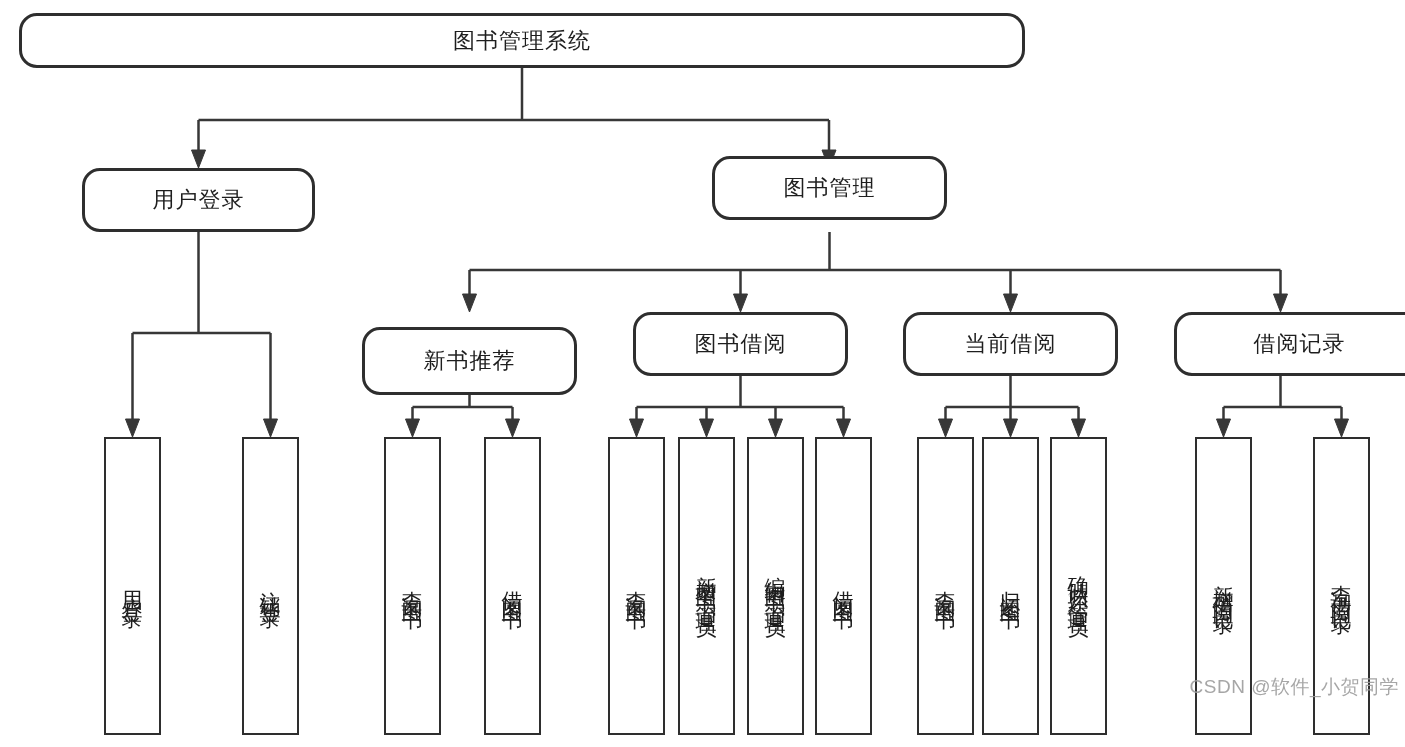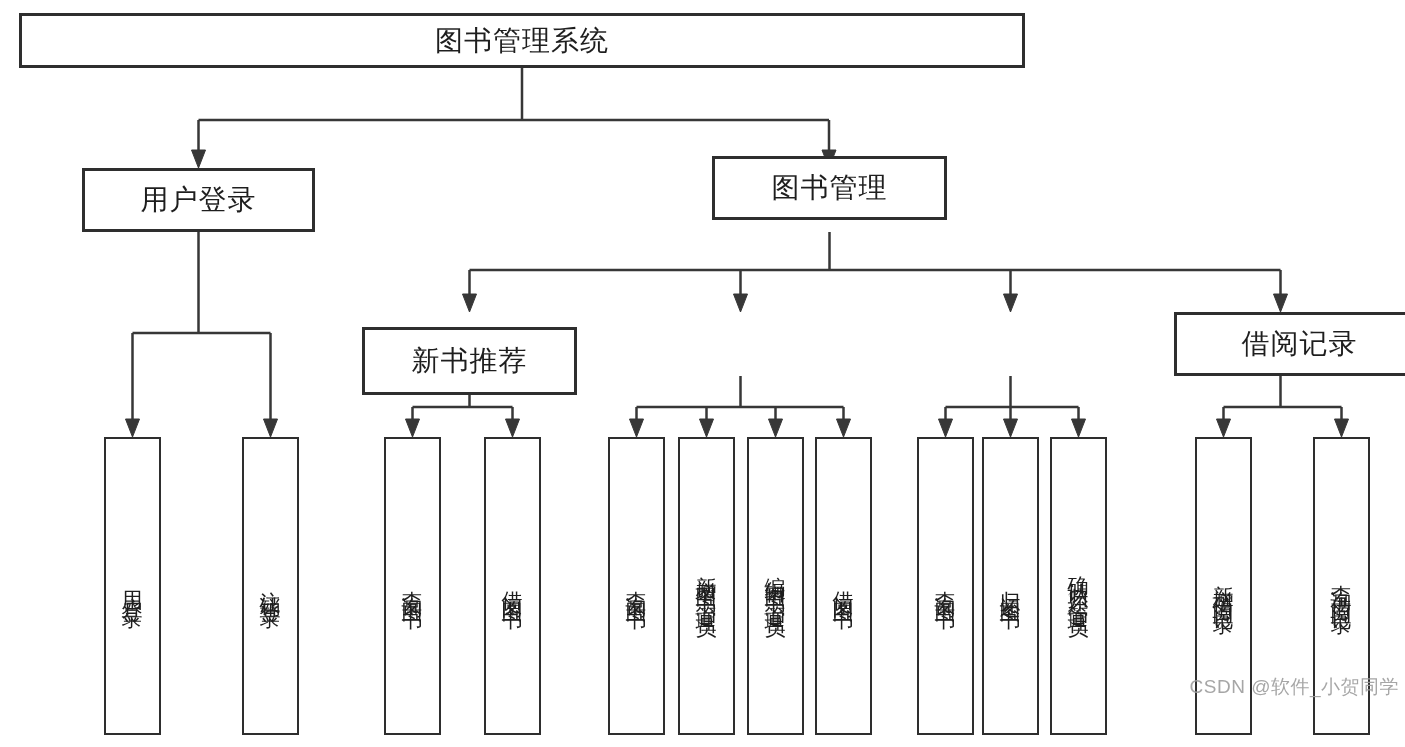--- a/index.html
+++ b/index.html
@@ -5,21 +5,21 @@
   html,body{margin:0;padding:0;background:#ffffff;}
   body{width:1405px;height:747px;overflow:hidden;
        font-family:"Liberation Sans","DejaVu Sans",sans-serif;}
   .stage{position:relative;width:1405px;height:747px;background:#ffffff;}
   .wires{position:absolute;left:0;top:0;z-index:1;}
   .wires path{stroke:#373737;stroke-width:2.5;fill:none;}
   .wires polygon{fill:#373737;stroke:#373737;}
   .node{position:absolute;background:#ffffff;border:3px solid #2e2e2e;
         box-sizing:border-box;display:flex;align-items:center;justify-content:center;
         z-index:2;color:#1e1e1e;}
-  .hnode{font-size:28px;letter-spacing:1px;}
+  .hnode{font-size:22px;letter-spacing:1px;border-radius:18px;}
   .leaf{border-width:2px;}
   .leaf .vtext{writing-mode:vertical-rl;text-orientation:mixed;
         font-size:21px;letter-spacing:6px;line-height:1;color:#1e1e1e;}
   .watermark{position:absolute;right:6px;top:674px;z-index:10;
         font-size:19px;color:rgba(158,158,158,0.92);letter-spacing:0.5px;
         white-space:nowrap;}
 </style>
 </head>
 <body>
 
@@ -68,20 +68,26 @@
   <div class="node hnode" style="left:82px;top:168px;width:233px;height:64px">
     <span>用户登录</span>
   </div>
   <div class="node hnode" style="left:712px;top:156px;width:235px;height:64px">
     <span>图书管理</span>
   </div>
 
   <div class="node hnode" style="left:362px;top:327px;width:215px;height:68px">
     <span>新书推荐</span>
   </div>
+  <div class="node hnode" style="left:633px;top:312px;width:215px;height:64px">
+    <span>图书借阅</span>
+  </div>
+  <div class="node hnode" style="left:903px;top:312px;width:215px;height:64px">
+    <span>当前借阅</span>
+  </div>
   <div class="node hnode" style="left:1174px;top:312px;width:251px;height:64px">
     <span>借阅记录</span>
   </div>
 
   <div class="node leaf" style="left:104px;top:437px;width:57px;height:298px">
     <span class="vtext">用户登录</span>
   </div>
   <div class="node leaf" style="left:242px;top:437px;width:57px;height:298px">
     <span class="vtext">注销登录</span>
   </div>

